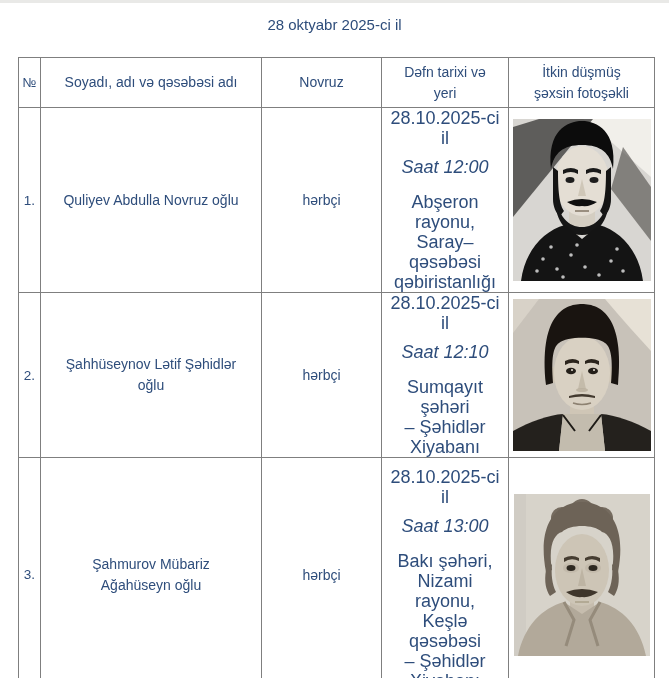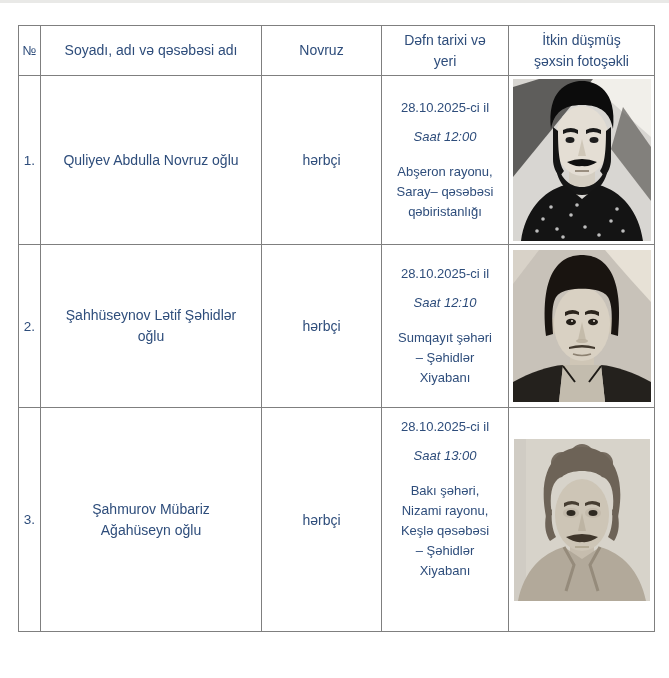--- a/index.html
+++ b/index.html
@@ -21,34 +21,35 @@
     border:1px solid var(--border); text-align:center; vertical-align:middle;
     font-size:14px; font-weight:normal; padding:2px; color:var(--text-blue);
   }
   thead th { height:50px; line-height:21px; white-space:pre-line; }
   th.th-no { font-size:13px; padding:1px; }
   tr.row-1 > td { height:169px; }
   tr.row-2 > td { height:163px; }
   tr.row-3 > td { height:224px; }
   .cell-no { font-size:13.5px; }
   .cell-name { white-space:pre-line; line-height:21px; padding:0 11px; }
-  .cell-burial { font-size:13px; padding:0 3px;text-align:center; }
+  .cell-burial { font-size:18px; padding:0 3px;text-align:center; }
   .cell-burial p { margin:0; line-height:20px; }
   .cell-burial .burial-date { margin-bottom:9px; }
   .cell-burial .burial-time { margin-bottom:15px;font-style:italic; }
   .burial-place { white-space:pre-line; }
   tr.row-3 .cell-burial { vertical-align:top; padding-top:9px; }
   .cell-photo { padding:0; }
   .portrait { display:inline-block; vertical-align:middle; }
 </style>
 </head>
 <body>
 
 <div class="page">
   <div class="top-strip"></div>
+  <div class="doc-title">28 oktyabr 2025-ci il</div>
 
   <table class="data-table">
     <colgroup>
       <col class="col-no">
         <col class="col-name">
         <col class="col-status">
         <col class="col-burial">
         <col class="col-photo">
     </colgroup>
     <thead>

